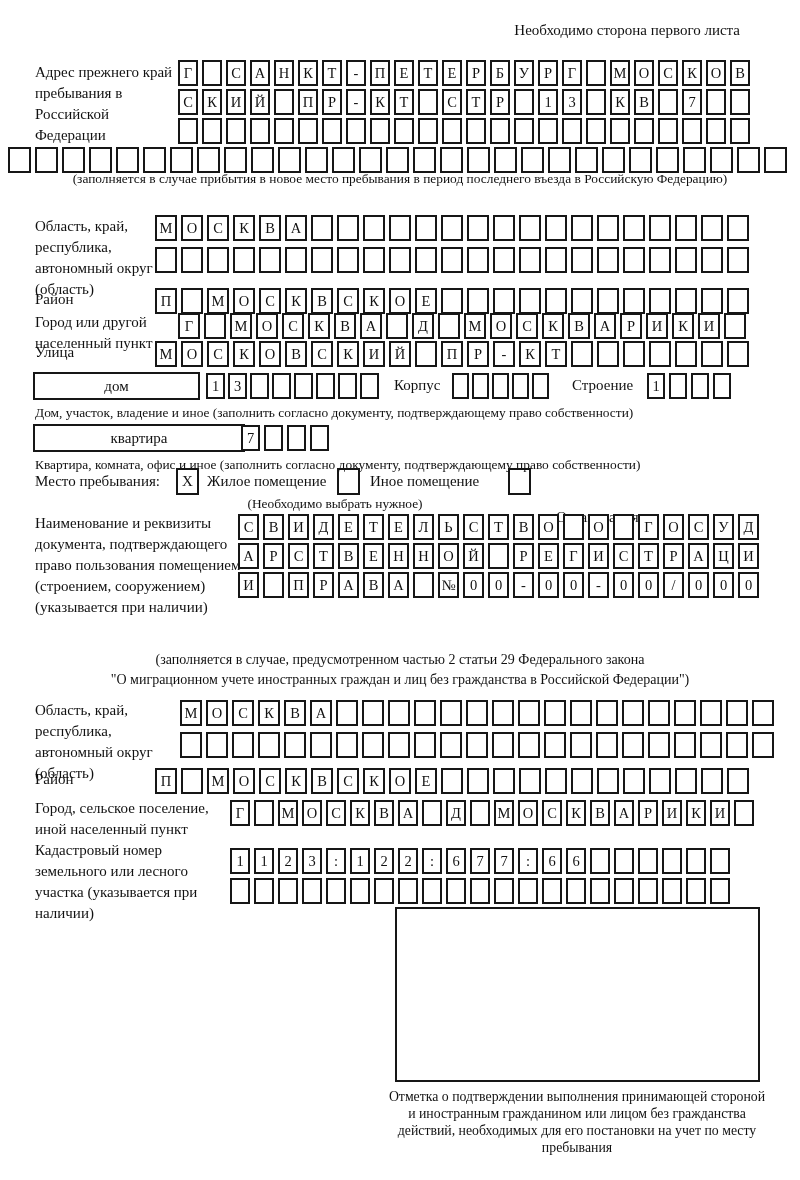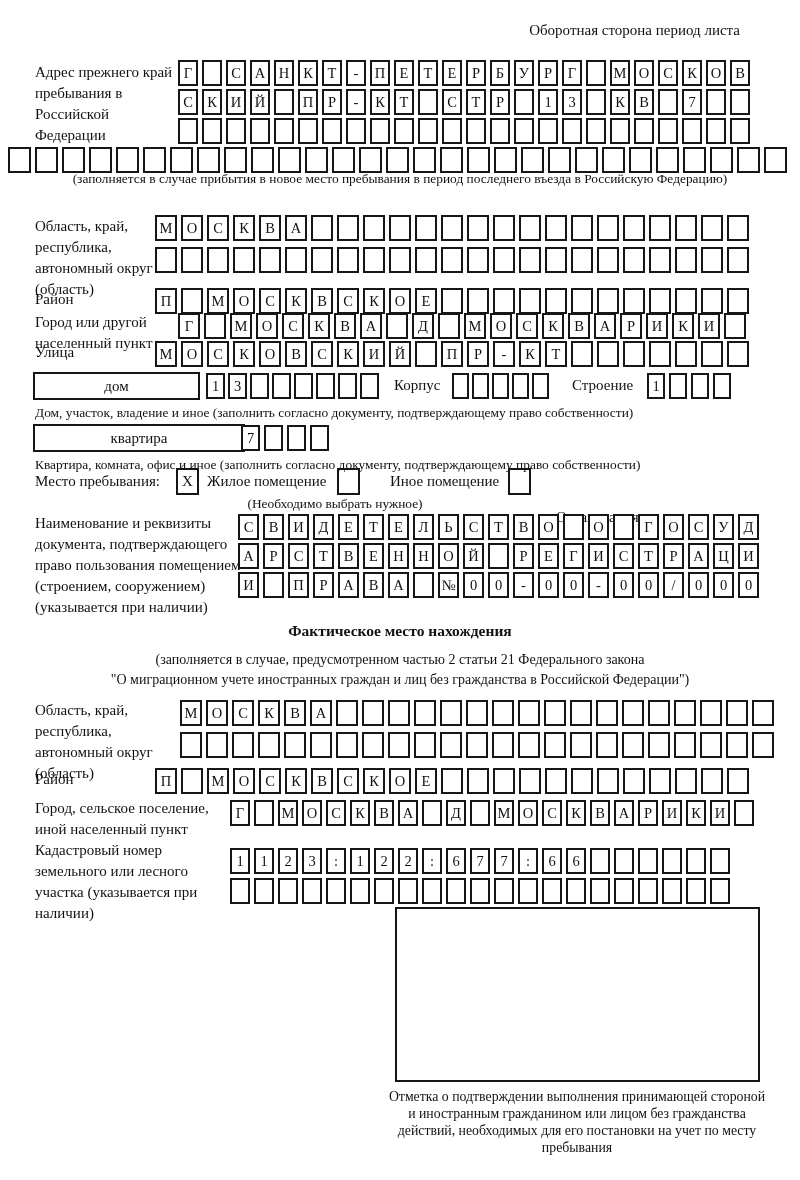--- a/index.html
+++ b/index.html
@@ -55,21 +55,21 @@
   [data-name="house-caption"]  { top:404px;  left:35px; }
 
   [data-name="apartment-box"]   { left:33px; top:424px; width:212px; }
   [data-name="apartment-cells"] { left:241px; top:425px; --cw:19px; }
   [data-name="apartment-caption"]{ top:456px; left:35px; }
 
   [data-name="stay-type-label"] { top:471px; left:35px; }
   [data-name="stay-opt-box-0"]  { left:176px; top:468px; }
   [data-name="stay-opt-label-0"]{ top:471px; left:207px; }
   [data-name="stay-opt-box-1"]  { left:337px; top:468px; }
-  [data-name="stay-opt-label-1"]{ top:471px; left:370px;margin-left:20px; }
+  [data-name="stay-opt-label-1"]{ top:471px; left:370px; }
   [data-name="stay-opt-box-2"]  { left:508px; top:468px; }
   [data-name="stay-opt-label-2"]{ top:471px; left:556px;margin-top:36px; }
   [data-name="stay-type-hint"]  { top:495px; left:190px; width:290px; text-align:center; }
 
   [data-name="doc-label"] { top:513px; left:35px; width:207px; }
   [data-name="doc-row-1"] { left:238px; top:514px; --cw:21px; }
   [data-name="doc-row-2"] { left:238px; top:543px; --cw:21px; }
   [data-name="doc-row-3"] { left:238px; top:572px; --cw:21px; }
 
   [data-name="actual-title"] { top:622px; font-size:15.5px; }
@@ -93,21 +93,21 @@
   [data-name="mark-box"] { position:absolute; left:395px; top:907px; width:365px; height:175px;
                            border:2px solid #161616; background:#fff; }
   [data-name="mark-box-caption"] { top:1088px; left:388px; width:378px; text-align:center;
                                    font-size:13.8px; line-height:17px; }
 </style>
 </head>
 <body>
 
 <div class="page" data-name="form-page">
 
-  <div data-name="back-side-note">Оборотная сторона период листа</div>
+  <div data-name="back-side-note">Необходимо сторона первого листа</div>
 
   <div class="lbl" data-name="prev-address-label">Адрес прежнего край пребывания в Российской Федерации</div>
   <div class="cells" data-name="prev-address-row-1">
       <span class="cell" data-name="char-cell">Г</span>
       <span class="cell" data-name="char-cell"></span>
       <span class="cell" data-name="char-cell">С</span>
       <span class="cell" data-name="char-cell">А</span>
       <span class="cell" data-name="char-cell">Н</span>
       <span class="cell" data-name="char-cell">К</span>
       <span class="cell" data-name="char-cell">Т</span>
@@ -457,22 +457,21 @@
       <span class="cell" data-name="char-cell">0</span>
       <span class="cell" data-name="char-cell">-</span>
       <span class="cell" data-name="char-cell">0</span>
       <span class="cell" data-name="char-cell">0</span>
       <span class="cell" data-name="char-cell">/</span>
       <span class="cell" data-name="char-cell">0</span>
       <span class="cell" data-name="char-cell">0</span>
       <span class="cell" data-name="char-cell">0</span>
     </div>
 
-  <div class="ttl" data-name="actual-title">Фактическое место нахождения</div>
-  <div class="cap" data-name="actual-note-1">(заполняется в случае, предусмотренном частью 2 статьи 21 Федерального закона</div>
+  <div class="cap" data-name="actual-note-1">(заполняется в случае, предусмотренном частью 2 статьи 29 Федерального закона</div>
   <div class="cap" data-name="actual-note-2">"О миграционном учете иностранных граждан и лиц без гражданства в Российской Федерации")</div>
 
   <div class="lbl" data-name="region2-label">Область, край, республика, автономный округ (область)</div>
   <div class="cells" data-name="region2-row-1">
       <span class="cell" data-name="char-cell">М</span>
       <span class="cell" data-name="char-cell">О</span>
       <span class="cell" data-name="char-cell">С</span>
       <span class="cell" data-name="char-cell">К</span>
       <span class="cell" data-name="char-cell">В</span>
       <span class="cell" data-name="char-cell">А</span>

